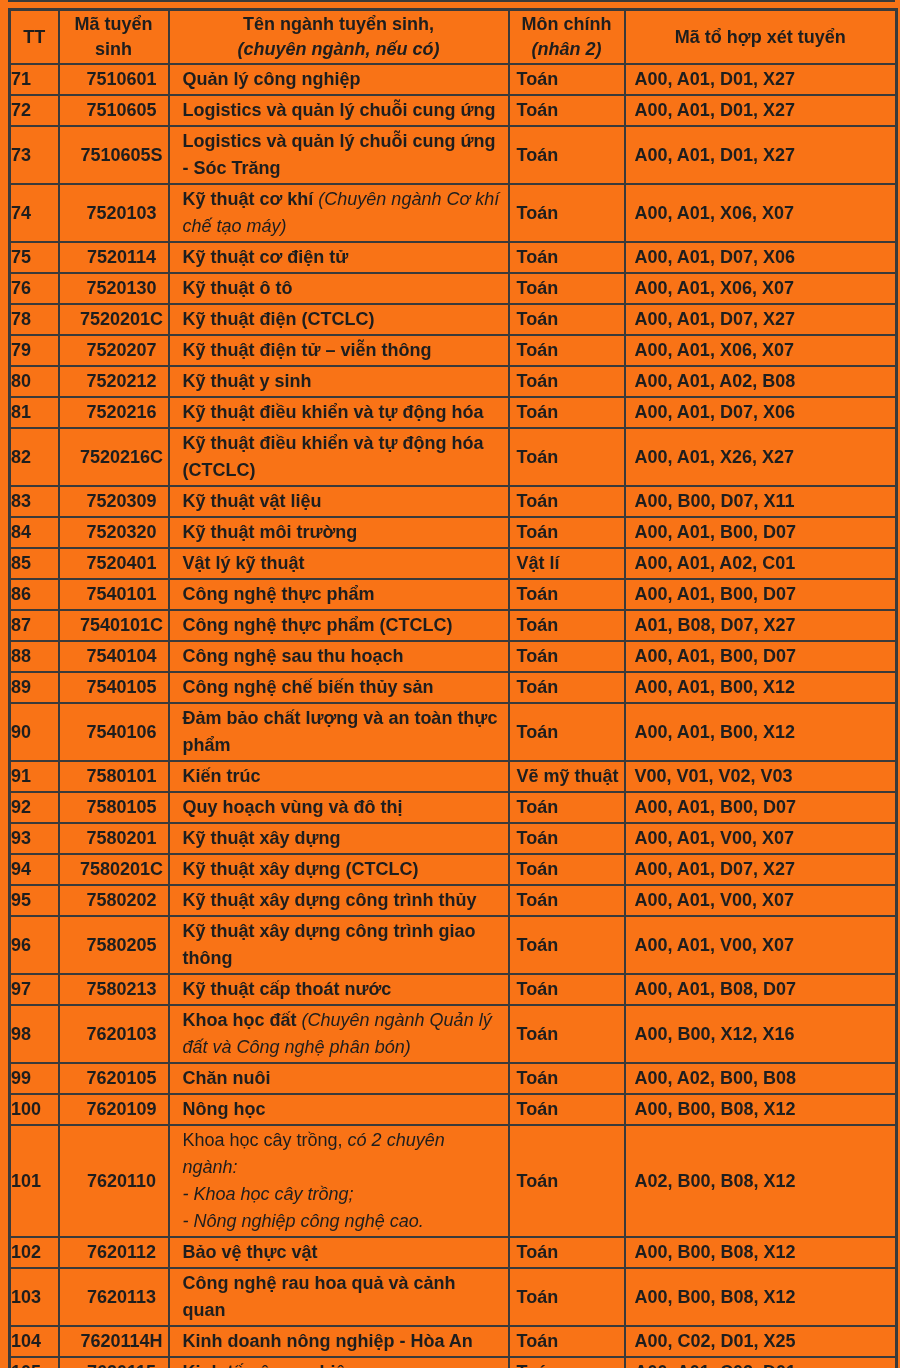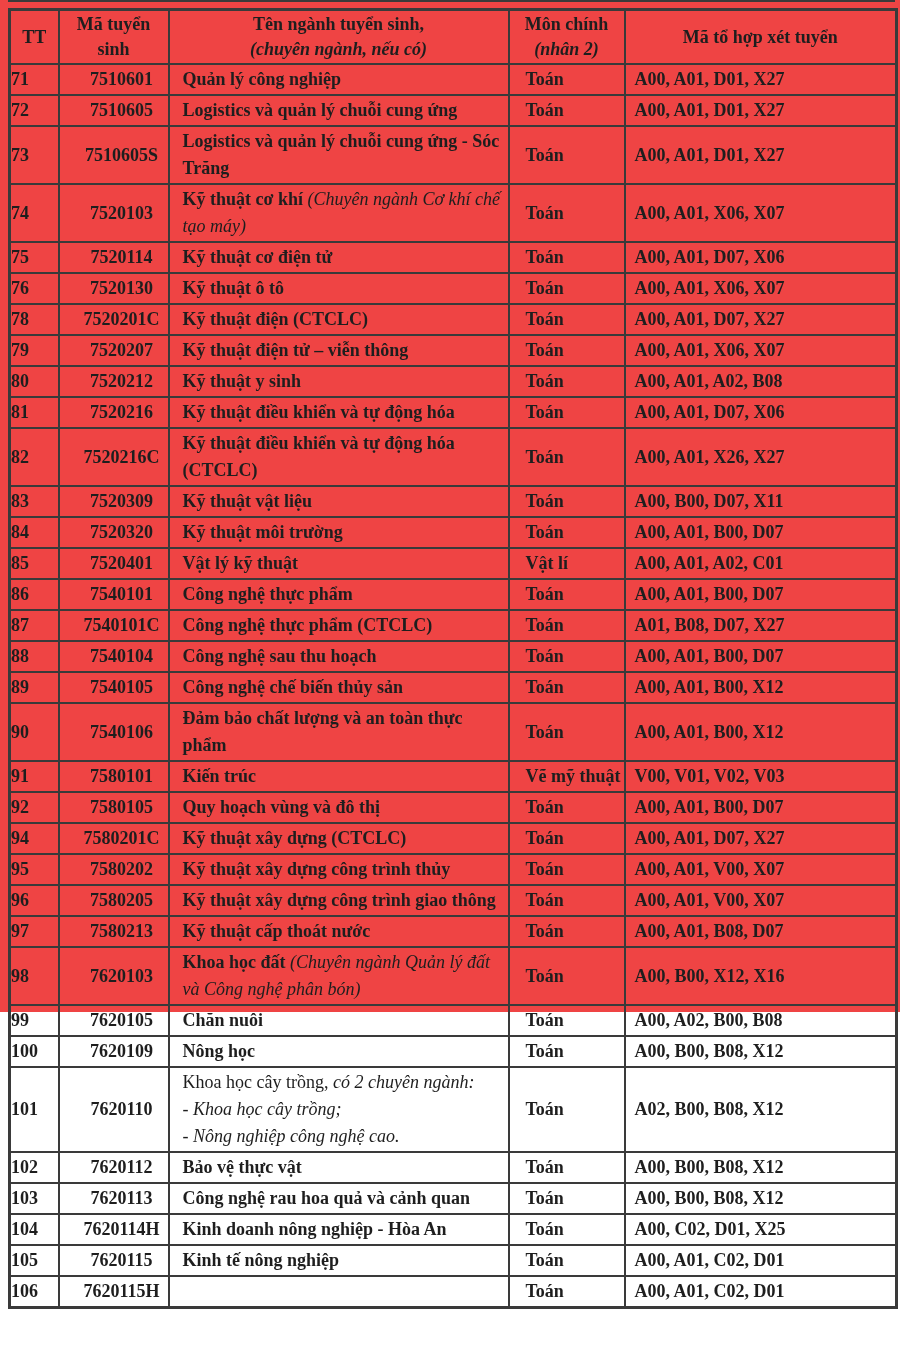--- a/index.html
+++ b/index.html
@@ -2,21 +2,21 @@
 <html><head>
 <meta charset="utf-8">
 <style>
   html, body { margin: 0; padding: 0; }
   body {
     width: 900px; height: 1368px;
     background: #ffffff;
     font-family: "Liberation Sans", sans-serif;
     overflow: hidden;
   }
-  .page { position: relative; width: 900px; height: 1012px; background: #ef4444; font-family: Liberation Serif, serif; }
+  .page { position: relative; width: 900px; height: 1368px; background: #f97316; }
   .crop-line { position: absolute; top: 0; left: 8px; width: 887px; height: 2px; background: #3a3a3a; }
   table.adm {
     position: absolute; top: 8px; left: 8px;
     width: 887px;
     border-collapse: collapse;
     table-layout: fixed;
     color: #1e1e1e;
     border: 3px solid #3a3a3a;
   }
   th, td {
@@ -27,21 +27,21 @@
     padding: 0;
     overflow: hidden;
   }
   th { text-align: center; height: 52px; line-height: 25px; }
   td { height: 27px; line-height: 27px; }
   .it { font-style: italic; }
   .rg { font-weight: 400; }
   .c-tt   { text-align: left; }
   .c-code { text-align: center; padding-left: 16px; }
   .c-name { text-align: left; padding: 1px 4px 1px 13px; white-space: pre-wrap; line-height: 27px; }
-  .c-subject { text-align: left; padding-left: 16px; }
+  .c-subject { text-align: left; padding-left: 7px; }
   .c-combos  { text-align: left; padding-left: 9px; margin-top: 20px; }
 </style>
 </head>
 <body>
 
 <div class="page">
   <div class="crop-line"></div>
 
   <table class="adm">
     <colgroup>
@@ -208,20 +208,27 @@
     <td class="c-combos">V00, V01, V02, V03</td>
   </tr>
         <tr>
     <td class="c-tt">92</td>
     <td class="c-code">7580105</td>
     <td class="c-name"><span>Quy hoạch vùng và đô thị</span></td>
     <td class="c-subject">Toán</td>
     <td class="c-combos">A00, A01, B00, D07</td>
   </tr>
         <tr>
+    <td class="c-tt">93</td>
+    <td class="c-code">7580201</td>
+    <td class="c-name"><span>Kỹ thuật xây dựng</span></td>
+    <td class="c-subject">Toán</td>
+    <td class="c-combos">A00, A01, V00, X07</td>
+  </tr>
+        <tr>
     <td class="c-tt">94</td>
     <td class="c-code">7580201C</td>
     <td class="c-name"><span>Kỹ thuật xây dựng (CTCLC)</span></td>
     <td class="c-subject">Toán</td>
     <td class="c-combos">A00, A01, D07, X27</td>
   </tr>
         <tr>
     <td class="c-tt">95</td>
     <td class="c-code">7580202</td>
     <td class="c-name"><span>Kỹ thuật xây dựng công trình thủy</span></td>

